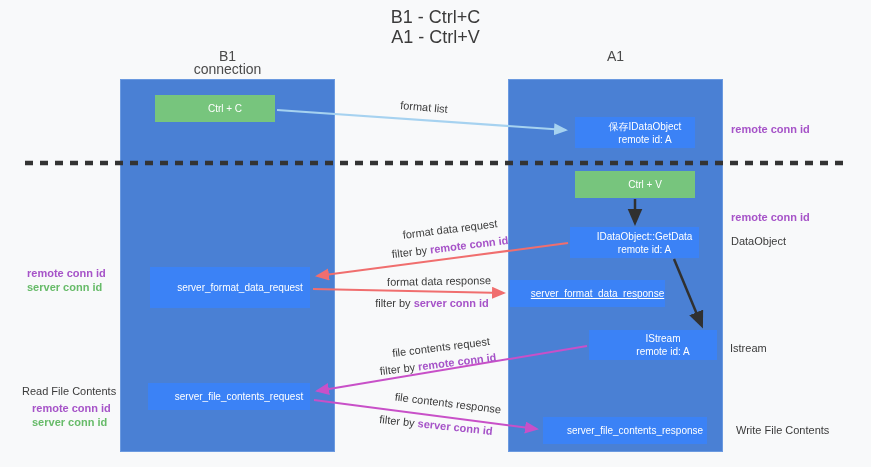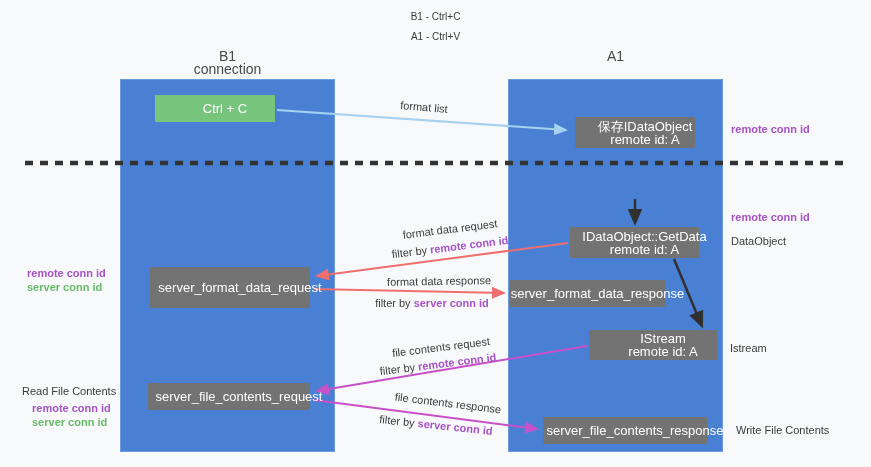--- a/index.html
+++ b/index.html
@@ -6,21 +6,21 @@
   html, body { width: 871px; height: 467px; }
   body {
     font-family: "Liberation Sans", "DejaVu Sans", sans-serif;
     background: #f8f9fa;
     overflow: hidden;
   }
   .stage { position: relative; width: 871px; height: 467px; }
 
   .title {
     position: absolute; left: 0; top: 7px; width: 871px;
-    text-align: center; color: #3b3b3b; font-size: 10px; line-height: 20px;
+    text-align: center; color: #3b3b3b; font-size: 18px; line-height: 20px;
   }
 
   .col-header {
     position: absolute; top: 50px; width: 215px;
     text-align: center; color: #4a4a4a; font-size: 14px; line-height: 13px;
   }
   .col-header.left { left: 120px; }
   .col-header.right { left: 508px; }
 
   .column {
@@ -28,24 +28,24 @@
     background: #4a80d4; border: 1px solid #6b9ae0;
   }
   .column.left { left: 120px; }
   .column.right { left: 508px; }
 
   svg.arrows { position: absolute; left: 0; top: 0; width: 871px; height: 467px; z-index: 3; }
 
   .node {
     position: absolute; z-index: 4;
     display: flex; flex-direction: column; align-items: center; justify-content: center;
-    color: #ffffff; font-size: 13px; line-height: 13px; text-align: center; padding-left: 20px;
+    color: #ffffff; font-size: 10px; line-height: 13px; text-align: center; padding-left: 20px;
   }
   .node.green { background: #77c57d; }
-  .node.orange { background: #737373; }
+  .node.orange { background: #3b82f6; }
 
   .flow-label {
     position: absolute; z-index: 5; white-space: nowrap;
     font-size: 11px; color: #3b3b3b;
     transform-origin: center center;
   }
   .flow-label .pre { margin-right: 3px; }
   .conn-purple { color: #a653c8; font-weight: bold; }
 
   .side-label {
@@ -111,31 +111,34 @@
 
   <div class="node green" style="left:155px; top:95px; width:120px; height:27px;">
     <span>Ctrl + C</span>
   </div>
 
   <div class="node orange" style="left:575px; top:117px; width:120px; height:31px;">
     <span>保存IDataObject</span>
     <span>remote id: A</span>
   </div>
 
+  <div class="node green" style="left:575px; top:171px; width:120px; height:27px;">
+    <span>Ctrl + V</span>
+  </div>
 
   <div class="node orange" style="left:570px; top:227px; width:129px; height:31px;">
     <span>IDataObject::GetData</span>
     <span>remote id: A</span>
   </div>
 
   <div class="node orange" style="left:150px; top:267px; width:160px; height:41px;">
     <span>server_format_data_request</span>
   </div>
 
-  <div class="node orange" style="left:510px; top:280px; width:155px; height:27px;">
+  <div class="node orange" style="left:510px; top:280px; width:155px; height:27px;text-decoration:underline;">
     <span>server_format_data_response</span>
   </div>
 
   <div class="node orange" style="left:589px; top:330px; width:128px; height:30px;">
     <span>IStream</span>
     <span>remote id: A</span>
   </div>
 
   <div class="node orange" style="left:148px; top:383px; width:162px; height:27px;">
     <span>server_file_contents_request</span>

